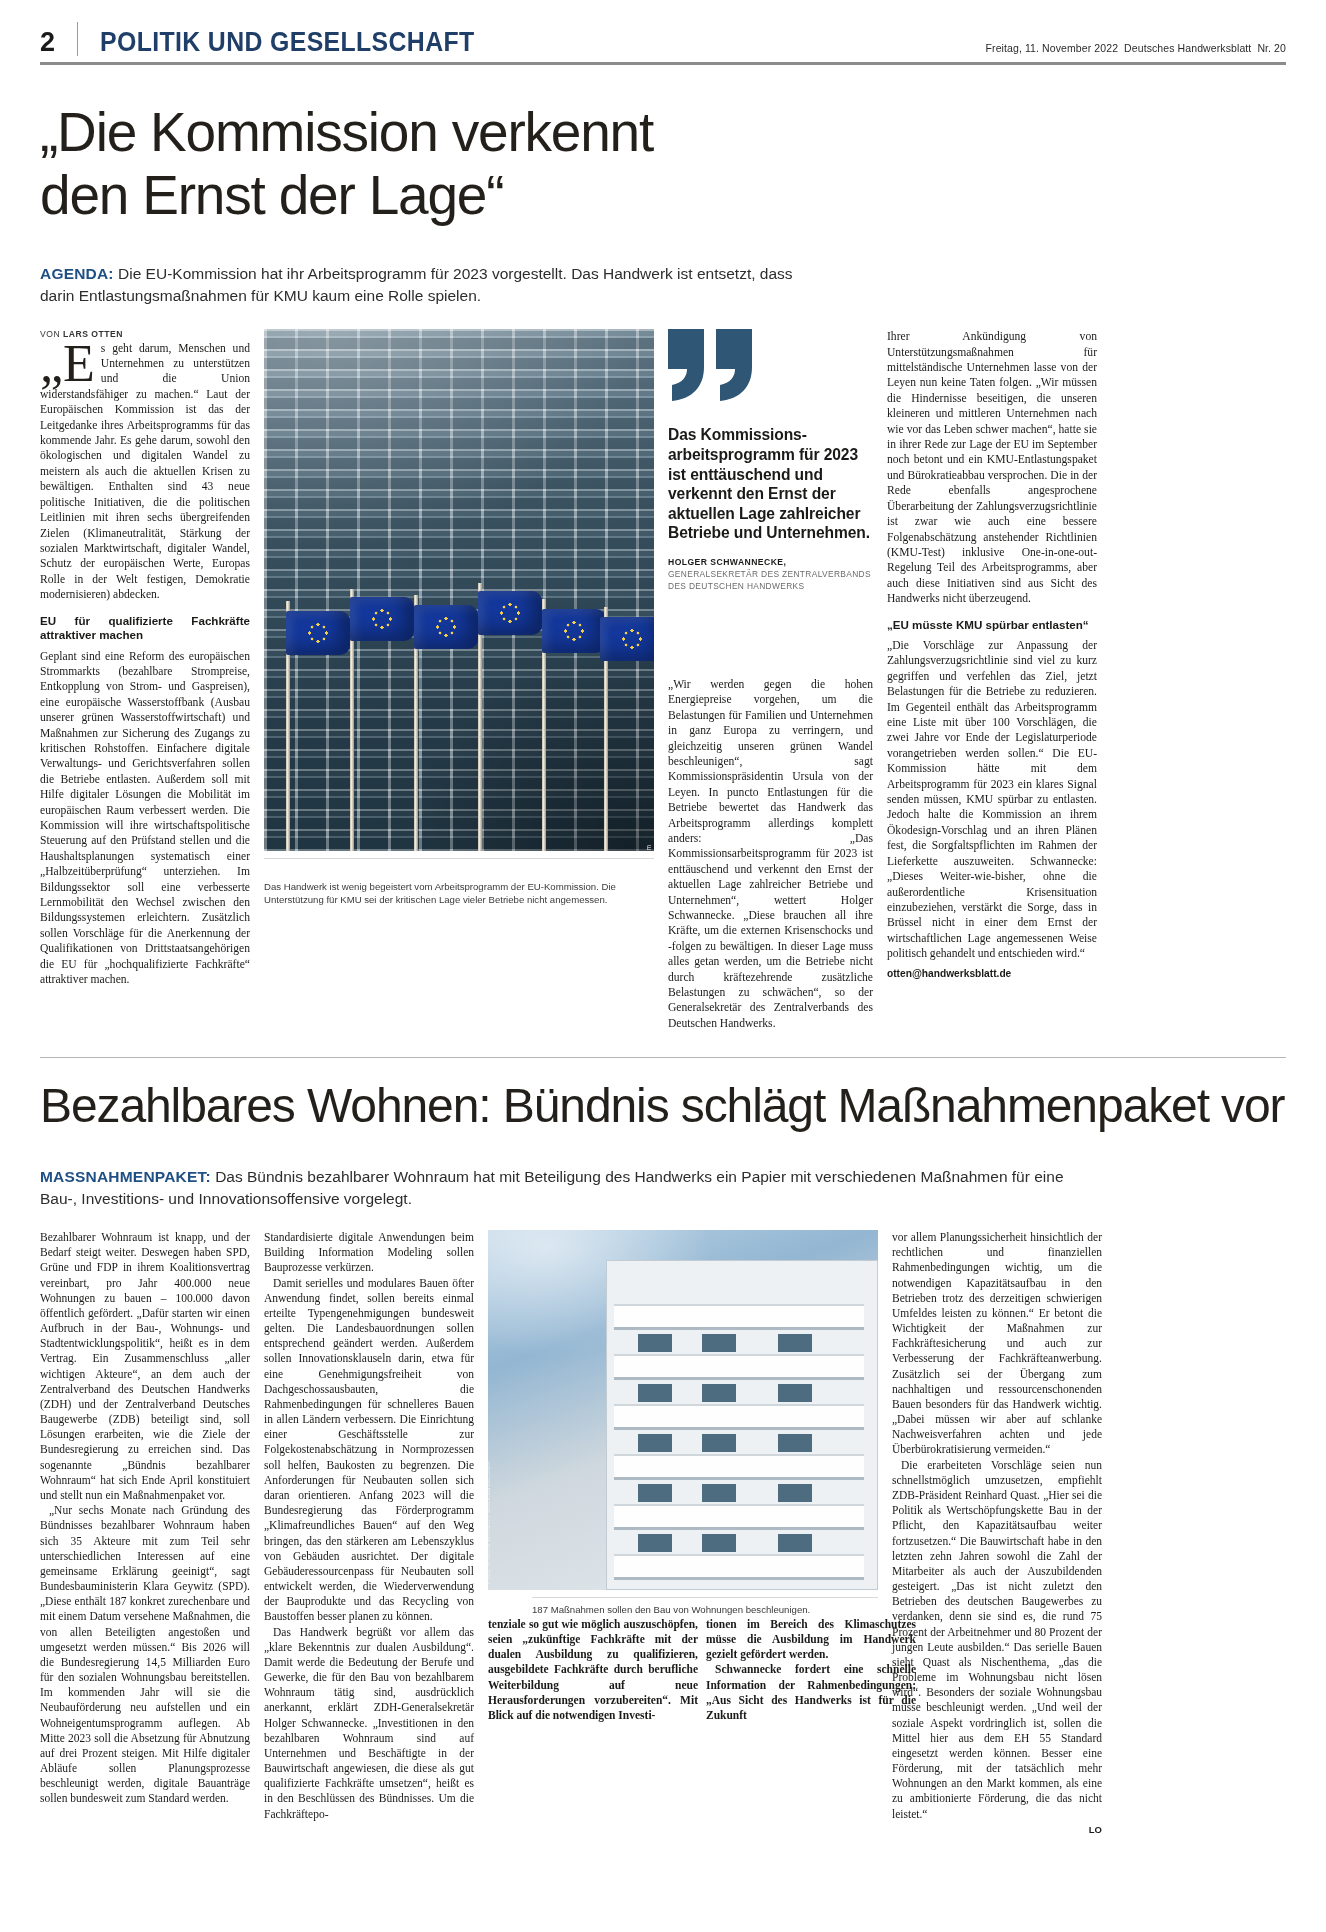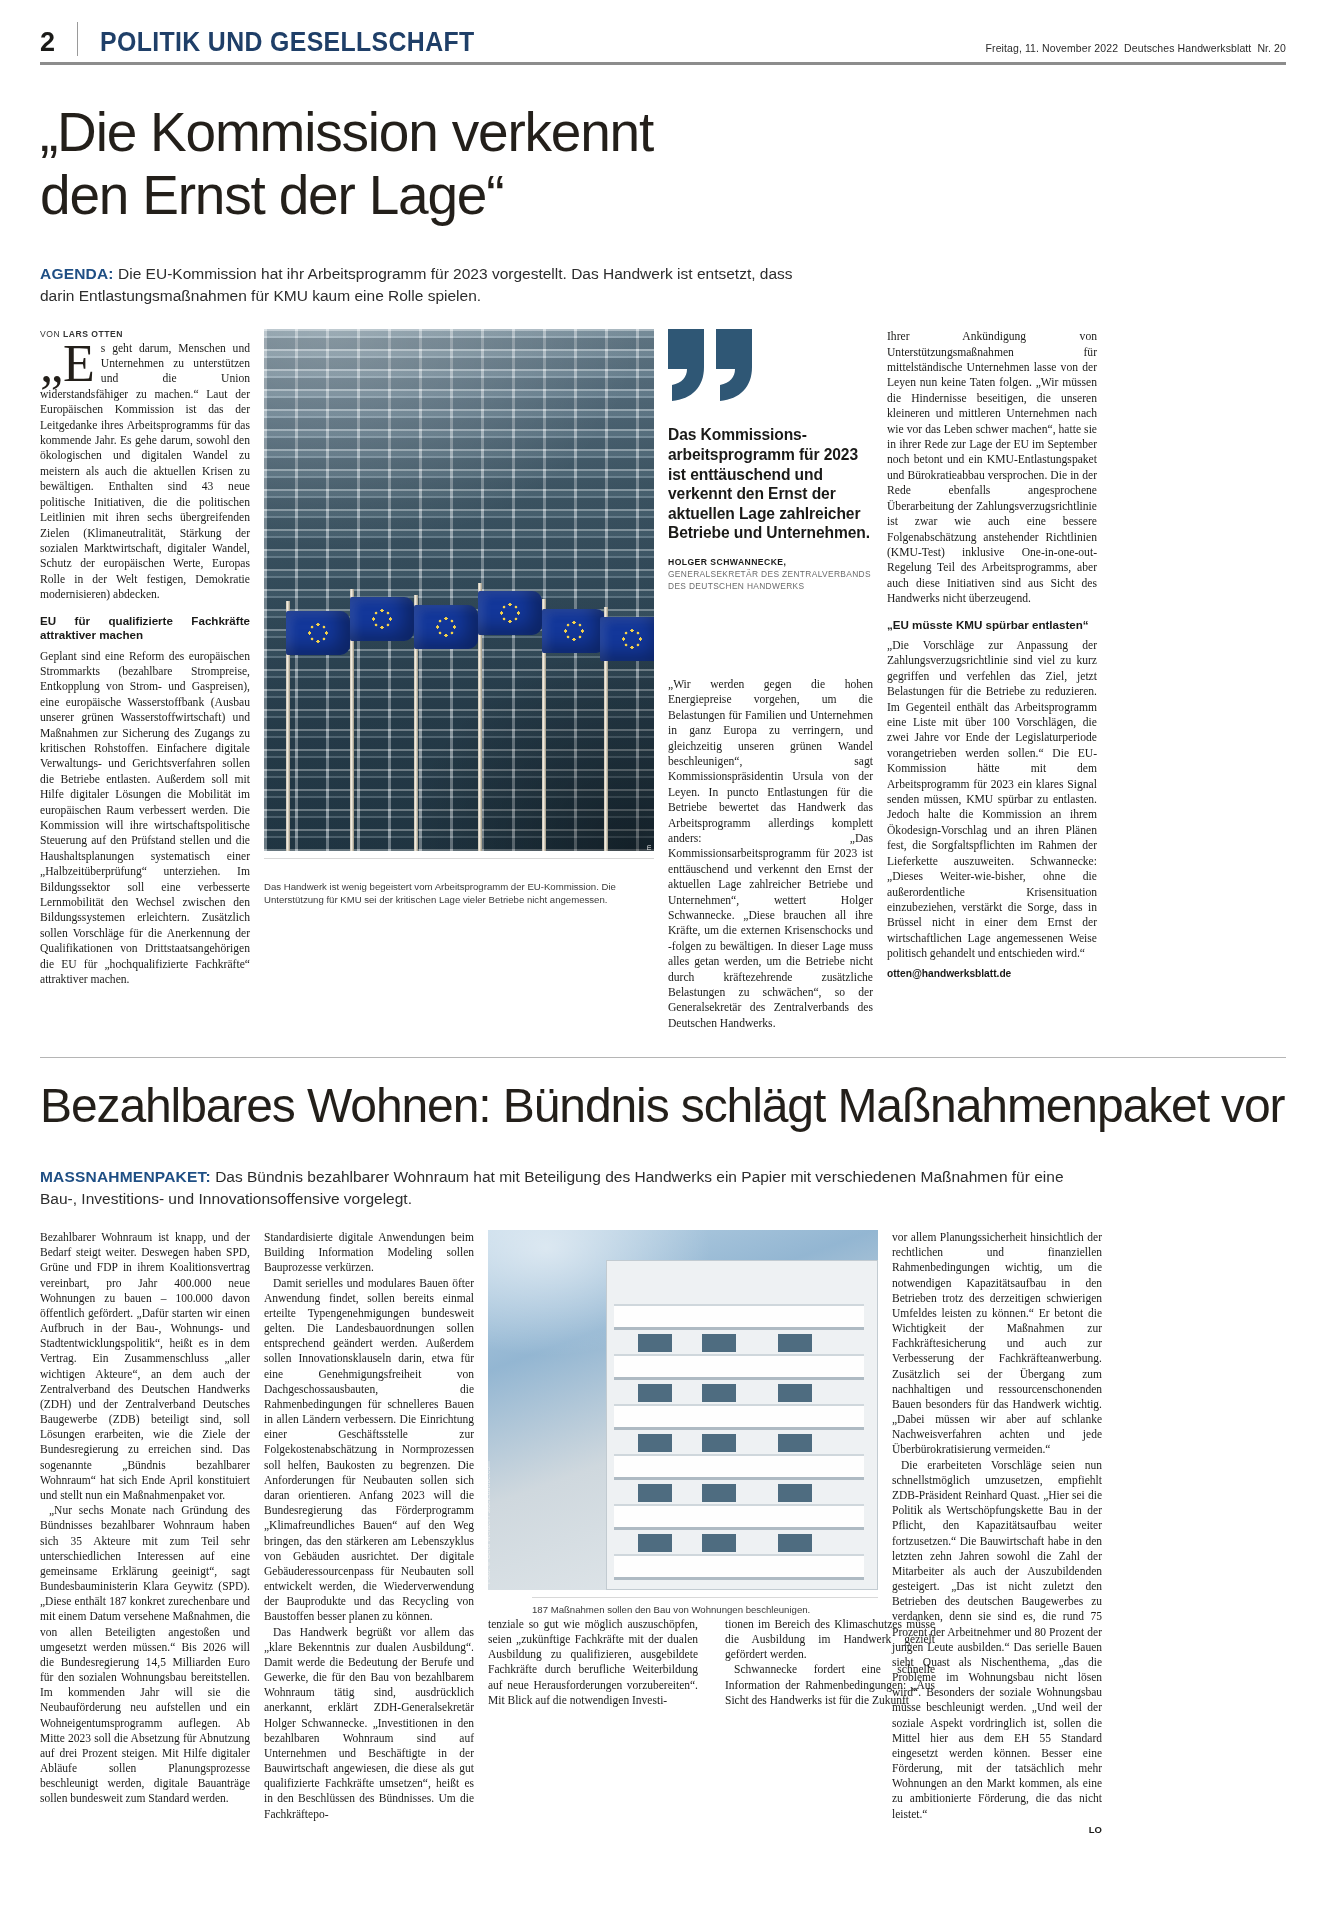--- a/index.html
+++ b/index.html
@@ -175,21 +175,21 @@
   .caption2 {
     font-family: "Liberation Sans", sans-serif; font-size: 9.6px; line-height: 1.34;
     color: #3a3a3a; margin-top: 7px; border-top: 1px solid #d8d8d8; padding-top: 6px; margin-left: 44px;
   }
   .col2 { font-family: "Liberation Serif", serif; font-size: 11.5px; line-height: 1.32;
           text-align: justify; color: #1a1a18; hyphens: auto; }
   .col2 p { margin: 0; }
   .col2 p + p { text-indent: 9px; }
   .signoff { text-align: right; font-family: "Liberation Sans", sans-serif;
              font-weight: 700; font-size: 9.5px; color: #1a1a18; margin-top: 2px; }
-  .wide-under { display: flex; gap: 27px; }
+  .wide-under { display: flex; gap: 8px; font-weight: bold; }
   .wide-under .cc { width: 210px; flex: 0 0 210px; }
 </style>
 </head>
 <body>
 
 <div class="page">
 
   <div class="masthead">
     <div class="page-number">2</div>
     <div class="masthead-rule-v"></div>

